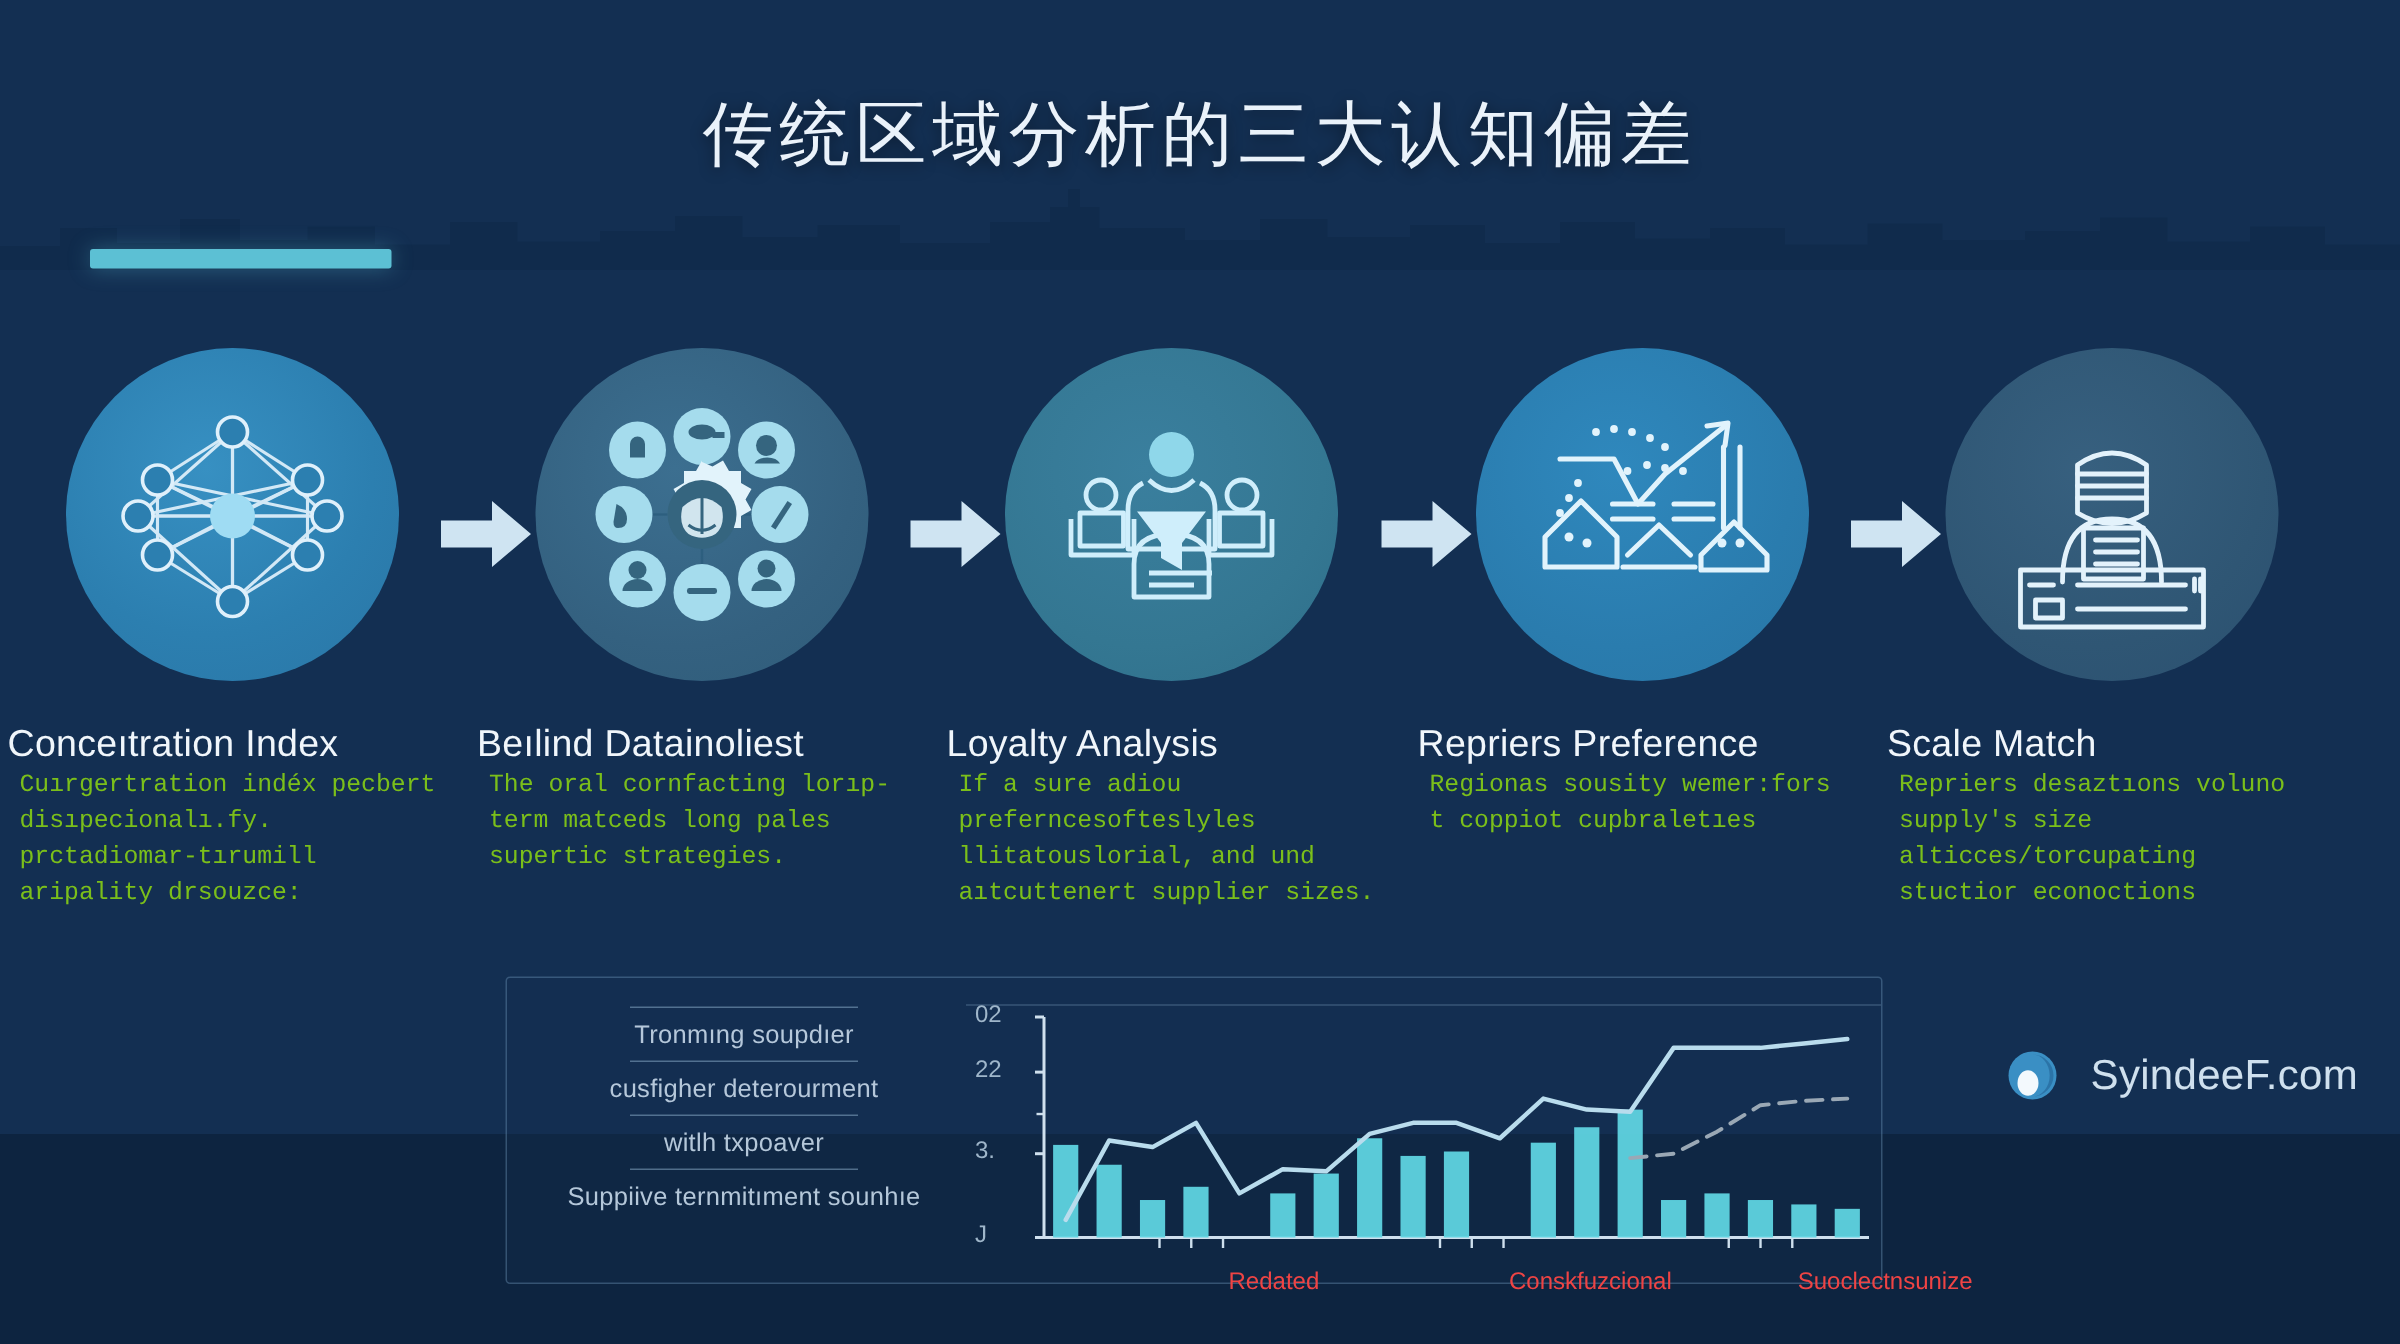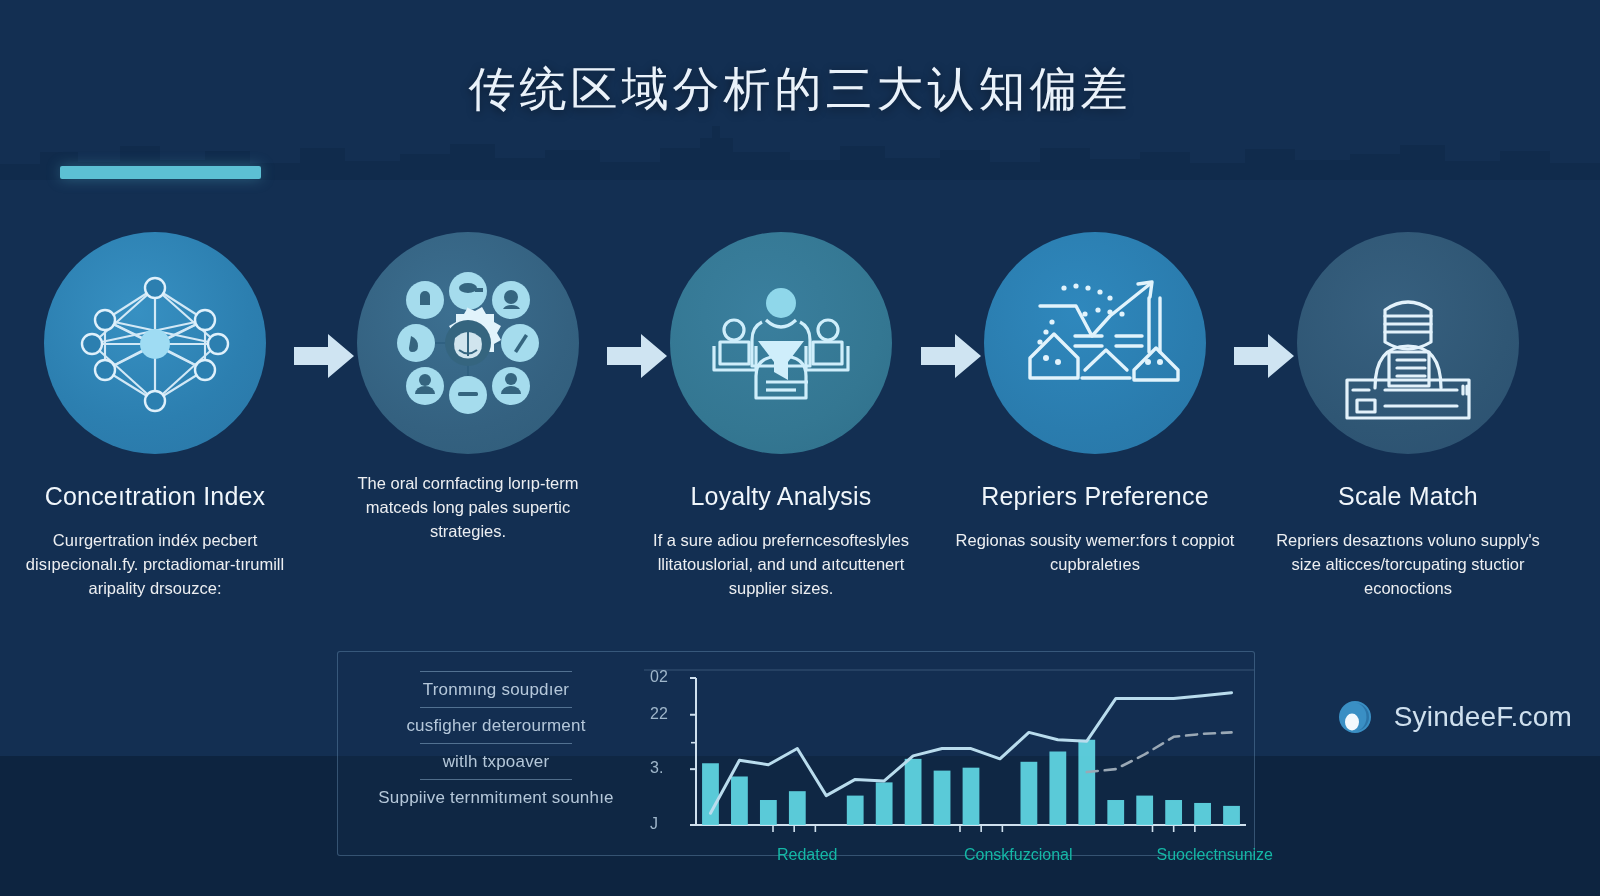--- a/index.html
+++ b/index.html
@@ -67,21 +67,20 @@
     position: absolute;
     left: 0;
     top: 232px;
     width: 1600px;
     height: 400px;
   }
   .step {
     position: absolute;
     top: 0;
     width: 300px;
-    text-align: center;
   }
   .circle {
     width: 222px;
     height: 222px;
     border-radius: 50%;
     margin: 0 auto;
     position: relative;
     display: flex;
     align-items: center;
     justify-content: center;
@@ -94,26 +93,26 @@
 
   .step-title {
     margin-top: 28px;
     font-size: 25px;
     color: #f0f6fb;
     font-weight: 400;
     letter-spacing: 0.2px;
     white-space: nowrap;
   }
   .step-desc {
-    margin-top: 17px;
     font-size: 16.5px;
     line-height: 24px;
-    color: #ffffff;
+    color: #84cc16;
     padding: 0 8px;
     opacity: 0.92;
+    font-family: Liberation Mono, monospace;
   }
 
   
   .arrow {
     position: absolute;
     top: 96px;
     width: 72px;
     height: 56px;
   }
 
@@ -156,22 +155,23 @@
     position: absolute;
     left: 306px;
     top: 12px;
     width: 610px;
     height: 203px;
   }
   .x-tick-label {
     position: absolute;
     bottom: 3px;
     font-size: 16px;
-    color: #14b8a6;
+    color: #ef4444;
     white-space: nowrap;
+    margin-left: 42px;
   }
   .y-tick-label {
     position: absolute;
     left: 6px;
     font-size: 16px;
     color: #9fb6ca;
   }
 
   
   #logo {
@@ -297,20 +297,21 @@
                      l-8,0 l0,-8 l-7,-4 l4,-7 l-4,-7 l7,-4 l0,-8 l8,0 l4,-7 Z" fill="#e2f3fb"></path>
             <circle cx="85" cy="85" r="23" fill="#35657f"></circle>
             <path d="M72,80 q13,-12 26,0 q3,12 -4,18 q-9,5 -18,0 q-7,-6 -4,-18 Z" fill="#e2f3fb" opacity="0.9"></path>
             <g stroke="#35657f" stroke-width="2" fill="none">
               <line x1="85" y1="72" x2="85" y2="98"></line>
               <path d="M76,92 q9,7 18,0"></path>
             </g>
           </g>
         </svg>
       </div>
+      <div class="step-title">Beılind Datainoliest</div>
       <div class="step-desc">The oral cornfacting lorıp-term matceds long pales supertic strategies.</div>
     </div>
 
     <div class="arrow" style="left:601px;">
       <svg width="72" height="56" viewBox="0 0 72 56">
         <path d="M6,19 L40,19 L40,6 L66,28 L40,50 L40,37 L6,37 Z" fill="#cfe4f2"></path>
       </svg>
     </div>
 
     <div class="step" style="left:631px;">

